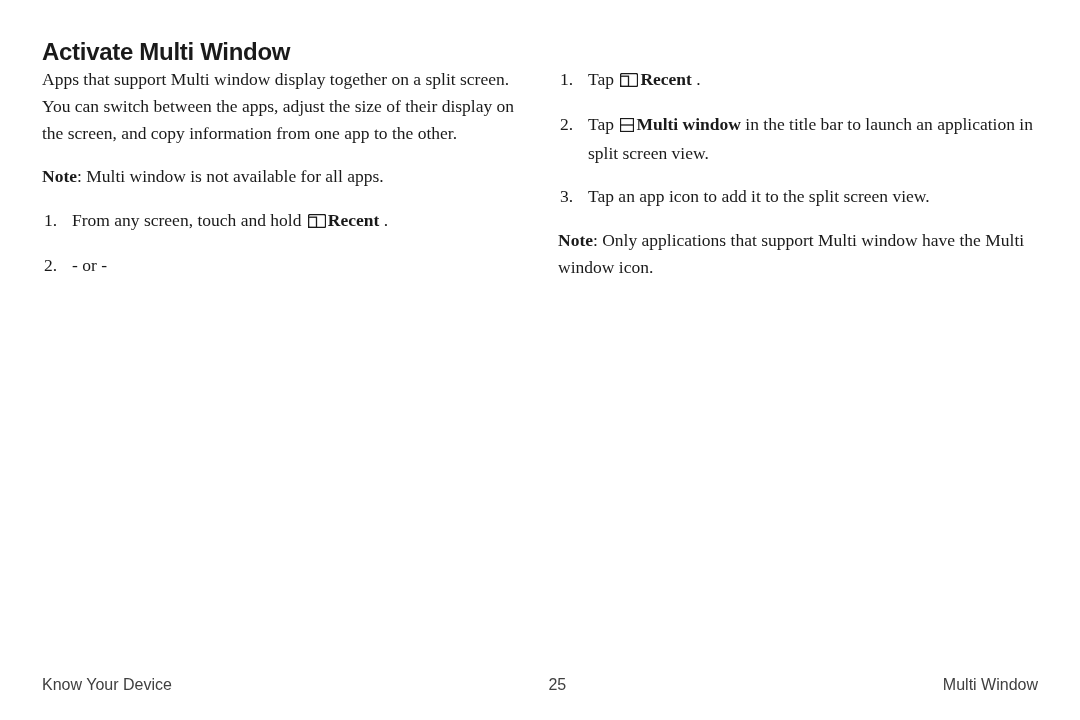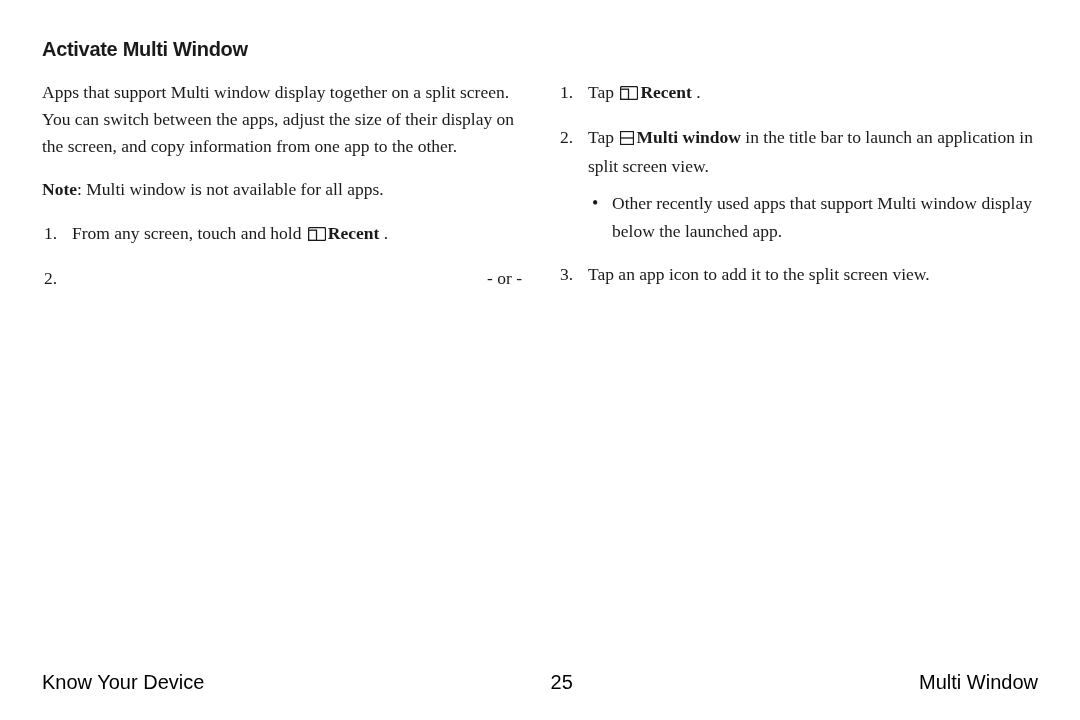--- a/index.html
+++ b/index.html
@@ -6,24 +6,23 @@
   body {
     width: 1080px;
     height: 720px;
     background: #ffffff;
     font-family: Arial, Helvetica, sans-serif;
     color: #1a1a1a;
     position: relative;
     padding: 38px 42px 28px 42px;
   }
   .title {
-    font-size: 20px;
+    font-size: 24px;
     font-weight: 700;
     letter-spacing: -0.3px;
-    margin-bottom: 18px;
   }
   .columns {
     display: flex;
     gap: 36px;
   }
   .col {
     flex: 1;
     font-size: 17.5px;
     line-height: 1.55;
     font-family: Liberation Serif, serif;
@@ -58,37 +57,36 @@
   }
   ul.bullets > li::before {
     content: "•";
     position: absolute;
     left: 4px;
     top: 0;
     font-size: 18px;
   }
   .sub {
     margin-top: 10px;
-    text-align: right;
   }
   .bold { font-weight: 700; }
   .icon-recent, .icon-mw {
     display: inline-block;
     vertical-align: -2px;
     margin: 0 2px;
   }
   .footer {
     position: absolute;
     left: 42px;
     right: 42px;
     bottom: 26px;
     display: flex;
     justify-content: space-between;
-    font-size: 20px;
-    color: #000000;
+    font-size: 16px;
+    color: #404040;
   }
 </style>
 </head>
 <body>
 
 <h1 class="title">Activate Multi Window</h1>
 
 <div class="columns">
 
   <div class="col">
@@ -115,26 +113,26 @@
         <span>Tap </span><span class="icon-recent"><svg width="18" height="14" viewBox="0 0 18 14">
               <rect x="0.5" y="0.5" width="17" height="13" rx="1.5" fill="none" stroke="#1a1a1a" stroke-width="1.3"></rect>
               <rect x="0.5" y="3.2" width="8" height="10.3" fill="none" stroke="#1a1a1a" stroke-width="1.3"></rect>
             </svg></span><span class="bold">Recent</span><span> .</span>
       </li>
       <li>
         <span>Tap </span><span class="icon-mw"><svg width="14" height="14" viewBox="0 0 14 14">
               <rect x="0.5" y="0.5" width="13" height="13" fill="none" stroke="#1a1a1a" stroke-width="1.3"></rect>
               <line x1="0.5" y1="7" x2="13.5" y2="7" stroke="#1a1a1a" stroke-width="1.3"></line>
             </svg></span><span class="bold">Multi  window</span><span> in the title bar to launch an application in split screen view.</span>
-        <ul class="bullets">
-          <li>Other recently used apps that support Multi window display below the launched app.</li>
-        </ul>
       </li>
       <li>Tap an app icon to add it to the split screen view.</li>
     </ol>
+    <p class="para">
+      <span class="bold">Note</span><span>: Only applications that support Multi window have the Multi window icon.</span>
+    </p>
   </div>
 
 </div>
 
 <div class="footer">
   <span>Know Your Device</span>
   <span>25</span>
   <span>Multi Window</span>
 </div>
 

